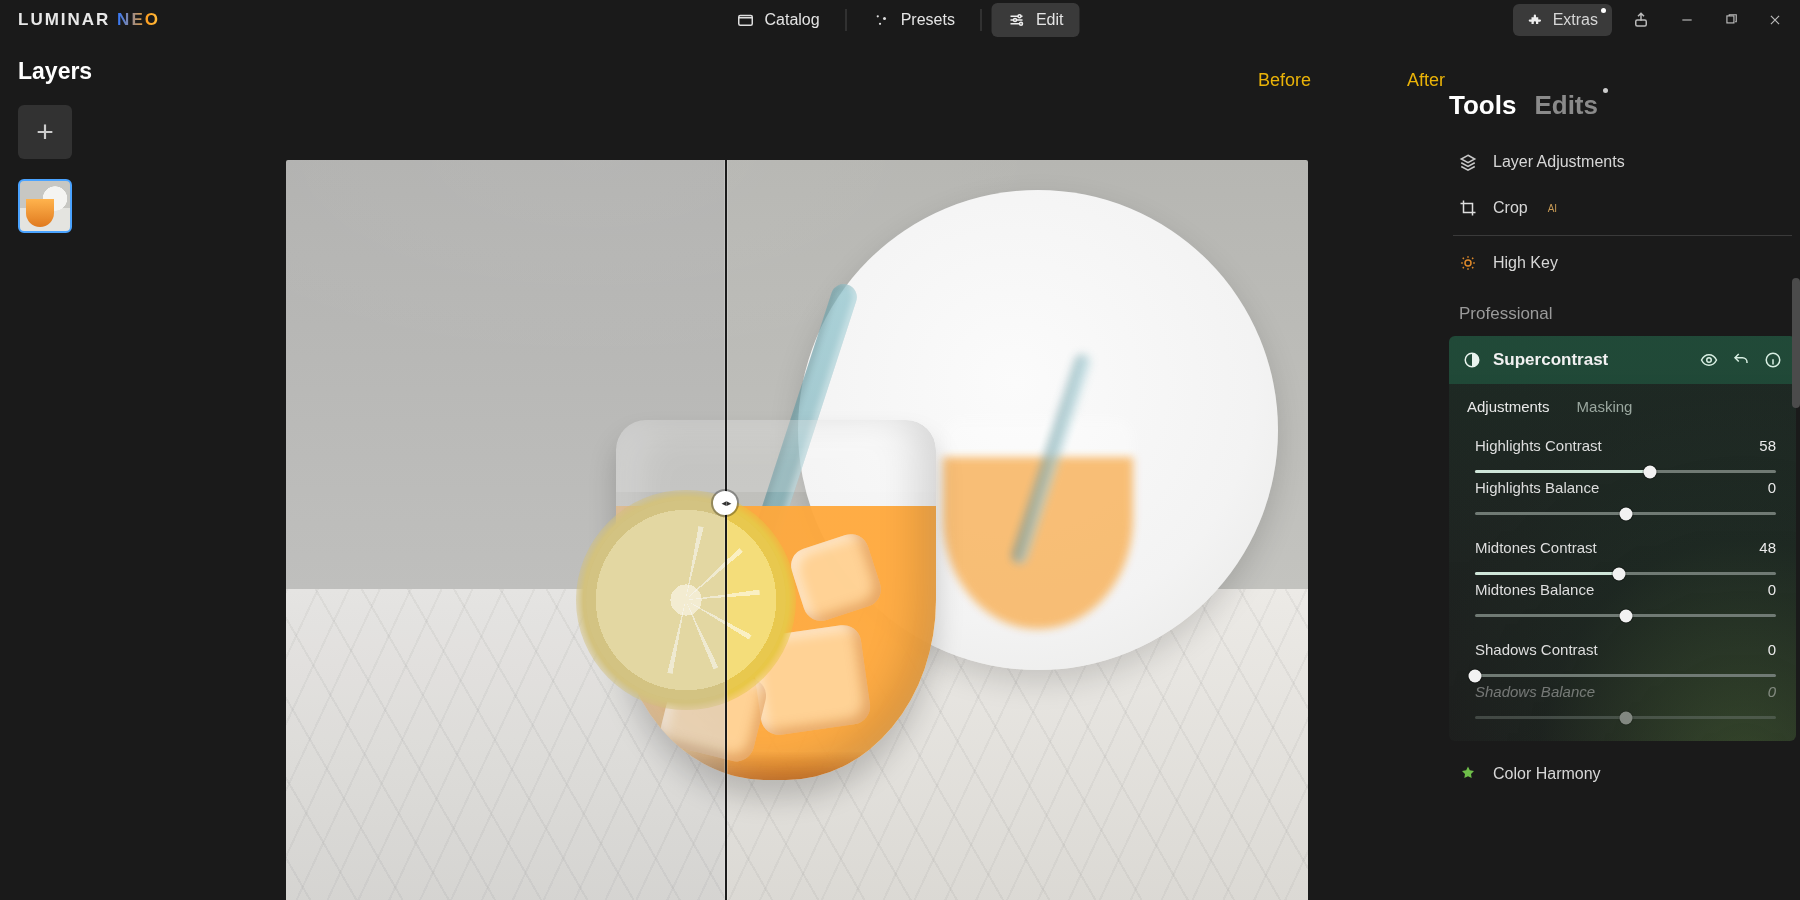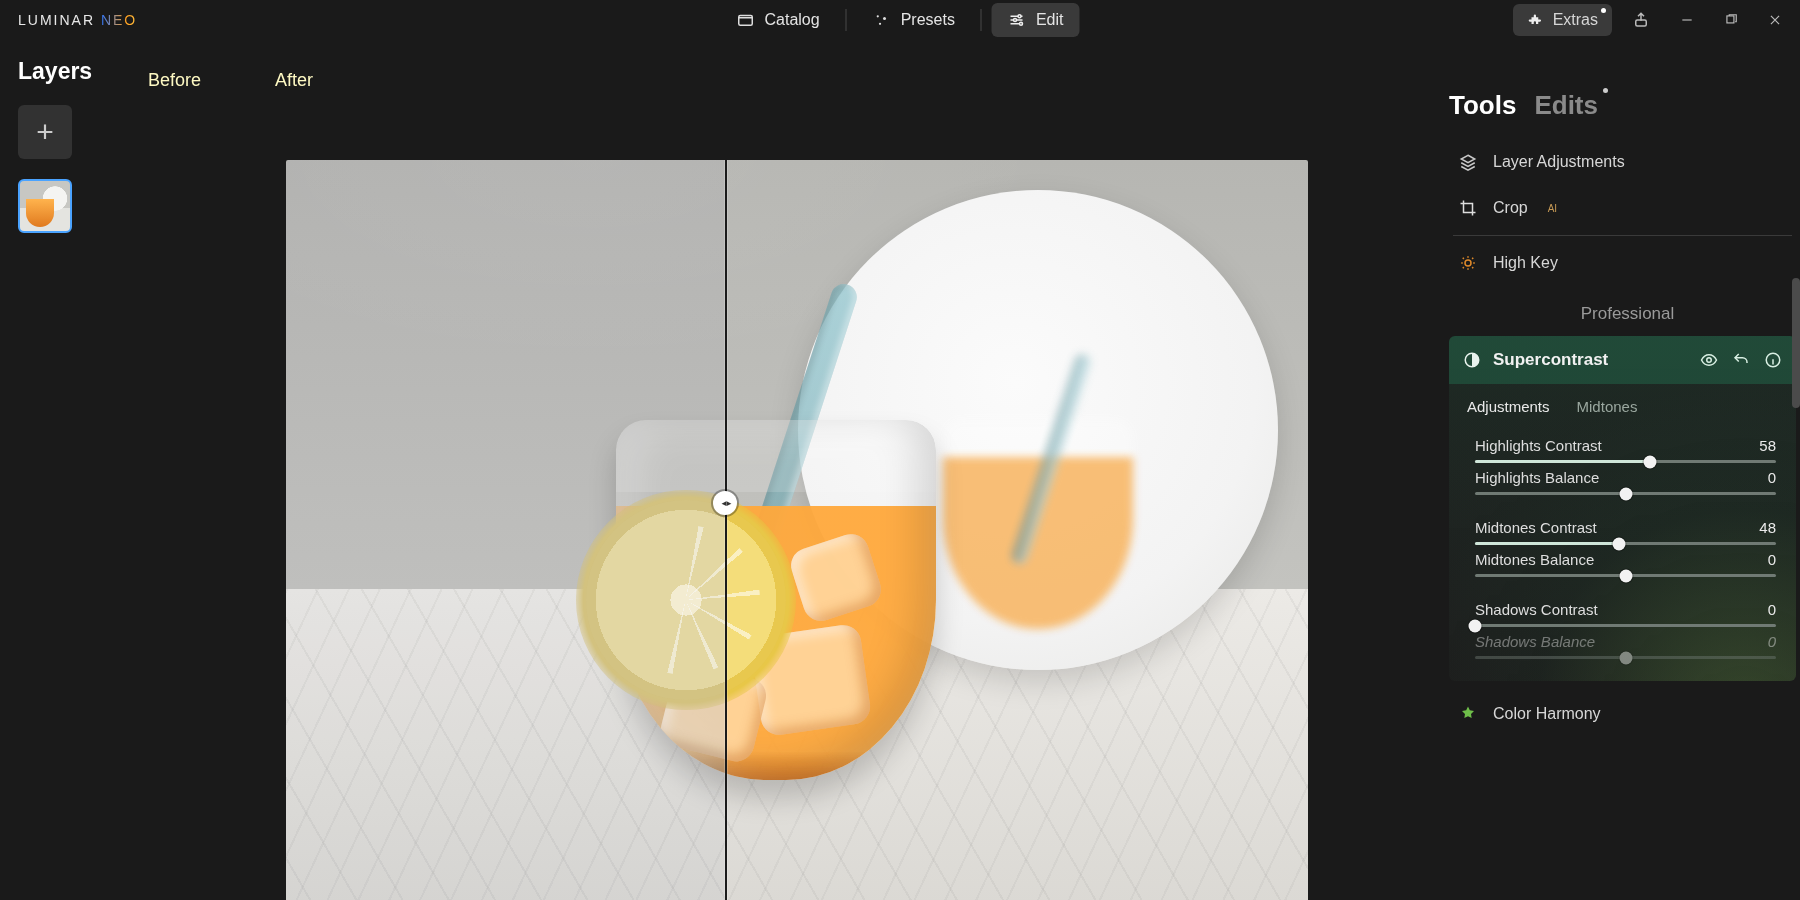--- a/index.html
+++ b/index.html
@@ -1,21 +1,21 @@
 <!DOCTYPE html>
 <html><head>
 <meta charset="utf-8">
 <style>
   * { box-sizing: border-box; margin: 0; padding: 0; font-family: "Segoe UI", Arial, sans-serif; }
   html, body { width: 1800px; height: 900px; background: #1a1a1a; color: #d6d6d6; overflow: hidden; }
   body { display: flex; flex-direction: column; }
 
   
   .topbar { height: 40px; display: flex; align-items: center; position: relative; padding: 0 10px; }
-  .logo { font-size: 14px; font-weight: 400; letter-spacing: 2px; padding-left: 8px; }
+  .logo { font-size: 17px; font-weight: 700; letter-spacing: 2px; padding-left: 8px; }
   .logo .lum { color: #e8e8e8; }
   .logo .neo { background: linear-gradient(90deg,#2f77ff 0%,#ffa020 70%,#ffc040 100%); -webkit-background-clip: text; background-clip: text; color: transparent; }
   .topnav { position: absolute; left: 50%; transform: translateX(-50%); display: flex; gap: 8px; }
   .topnav .btn { display: flex; align-items: center; gap: 10px; padding: 8px 16px; border-radius: 6px; font-size: 16px; color: #e4e4e4; cursor: pointer; }
   .topnav .btn.active { background: #3a3a3a; }
   .topnav .sep { width: 1px; background: #4a4a4a; margin: 6px 2px; }
   .toprt { margin-left: auto; display: flex; align-items: center; gap: 20px; }
   .extras { display: flex; align-items: center; gap: 8px; padding: 7px 14px; background: #3a3a3a; border-radius: 6px; font-size: 16px; cursor: pointer; position: relative; }
   .extras .dot { position: absolute; top: 4px; right: 6px; width: 5px; height: 5px; background: #fff; border-radius: 50%; }
   .winctl { display: flex; align-items: center; gap: 30px; padding-right: 8px; }
@@ -32,21 +32,21 @@
   .left .title { font-size: 23px; font-weight: 600; color: #fff; }
   .addlayer { width: 54px; height: 54px; background: #323232; border-radius: 6px; display: flex; align-items: center; justify-content: center; font-size: 30px; color: #ccc; cursor: pointer; }
   .thumb { width: 54px; height: 54px; border: 2px solid #4aa3ff; border-radius: 6px; background:
      radial-gradient(circle at 70% 35%, #f4f4f2 25%, transparent 26%),
      linear-gradient(180deg,#c7c7c3 0 55%, #e4e4e0 55% 100%);
      position: relative; overflow: hidden; cursor: pointer;}
   .thumb::after { content:""; position:absolute; left:6px; bottom:4px; width:28px; height:28px; border-radius:0 0 14px 14px; background:linear-gradient(180deg,#ffb34d,#e07a1f); }
 
   
   .center { flex: 1; position: relative; display: flex; flex-direction: column; }
-  .balabels { height: 80px; display: flex; align-items: center; justify-content: flex-start; gap: 70px; font-size: 18px; color: #fef9c3; }
+  .balabels { height: 80px; display: flex; align-items: center; justify-content: flex-end; gap: 92px; font-size: 18px; color: #eab308; }
   .balabels span:first-child { padding-right: 4px; }
   .canvaswrap { position: absolute; left: 0; right: 0; top: 120px; bottom: 0; display: flex; justify-content: center; }
   .canvas { width: 1022px; height: 780px; position: relative; overflow: hidden; border-radius: 2px; }
   
   .bg { position:absolute; inset:0;
     background:
       radial-gradient(ellipse 120% 70% at 30% 0%, rgba(255,255,255,0.05), transparent 40%),
       linear-gradient(180deg, #b6b6b2 0%, #c3c3bf 55%, #efeeec 55.3%, #e2e1de 100%);
   }
   .marble { position:absolute; left:0; right:0; top:55%; bottom:0;
@@ -101,40 +101,40 @@
 
   
   .right { width: 355px; padding: 10px 4px 0 4px; display: flex; flex-direction: column; position: relative; overflow:hidden;}
   .rtabs { display:flex; align-items:baseline; gap:18px; padding: 12px 8px 18px 0; }
   .rtabs .t { font-size: 26px; font-weight: 700; color:#fff;margin-top:28px; }
   .rtabs .t.dim { color:#8a8a8a; font-weight:600; position:relative;}
   .rtabs .t.dim .dot{ position:absolute; top:-2px; right:-10px; width:5px;height:5px;background:#ccc;border-radius:50%;}
   .toolrow { display:flex; align-items:center; gap:16px; padding: 14px 4px 14px 10px; color:#d7d7d7; font-size:16px; cursor:pointer; }
   .toolrow .ai { font-size:10px; color:#c79a55; vertical-align: super; margin-left:4px;}
   .divider { height:1px; background:#3a3a3a; margin:4px 4px; }
-  .section-label { font-size:17px; color:#9a9a9a; padding:18px 0 12px 10px;text-align:center;}
+  .section-label { font-size:17px; color:#9a9a9a; padding:18px 0 12px 10px;}
   .right .scroll { position:absolute; right:0; top:98px; bottom:0; width:8px; }
   .right .scroll .bar{ position:absolute; right:0; top:140px; width:8px; height:130px; background:#4b4b4b; border-radius:4px;}
 
   
   .toolpanel { margin:0 0 10px 0; border-radius:6px; padding-bottom:12px;
     background:
       radial-gradient(120% 120% at 85% 110%, rgba(100,150,70,0.35), rgba(30,60,40,0.18) 50%, rgba(30,30,30,0.1) 80%),
       linear-gradient(180deg, rgba(40,80,60,0.35), rgba(34,34,34,0.45));
   }
   .toolpanel .head { display:flex; align-items:center; gap:12px; padding:14px 14px; background: rgba(36,110,80,0.45); border-radius:6px 6px 0 0;}
   .toolpanel .head .name{ font-size:17px; font-weight:700; color:#f1f1f1; flex:1;}
   .toolpanel .head .acts{ display:flex; gap:14px; color:#d2e9dd;}
   .subtabs { display:flex; gap:27px; padding:14px 18px 8px 18px; font-size:15px;}
   .subtabs .on{ color:#e9e9e9; }
   .subtabs .off{ color:#9aa79f; }
   .sliders { padding: 8px 20px 0 26px; display:flex; flex-direction:column; gap:8px;}
   .slg { margin-bottom:10px;}
   .sl { position:relative; }
-  .sl .row{ display:flex; justify-content:space-between; font-size:15px; color:#dedede; padding:6px 0 6px 0;}
+  .sl .row{ display:flex; justify-content:space-between; font-size:15px; color:#dedede; padding:6px 0 16px 0;}
   .sl .row .val{ color:#eaeaea;}
   .sl.dim .row, .sl.dim .track{ opacity:0.45;font-style:italic;}
   .track { position:relative; height:3px; background:#707a74; border-radius:2px; }
   .track .fill{ position:absolute; left:0; top:0; bottom:0; background:#cfe6d9; border-radius:2px;}
   .track .fill.center{ left:50%; width:0;}
   .track .knob{ position:absolute; top:50%; transform:translate(-50%,-50%); width:13px; height:13px; border-radius:50%; background:#f2f2f2; box-shadow:0 0 0 1px rgba(0,0,0,0.3);}   
 
   svg { display:block; }
 </style>
 </head>
@@ -326,21 +326,21 @@
               <svg viewBox="0 0 24 24" width="20" height="20" fill="none" stroke="#d9efe3" stroke-width="2">
                 <circle cx="12" cy="12" r="9"></circle>
                 <path d="M12 8h.01M11 12h1v5h1"></path>
               </svg>
             </span>
         </span>
       </div>
 
       <div class="subtabs">
         <span class="on">Adjustments</span>
-        <span class="off">Midtones</span>
+        <span class="off">Masking</span>
       </div>
 
       <div class="sliders">
         <div class="slg">
           <div class="sl">
             <div class="row">
                 <span>Highlights Contrast</span>
                 <span class="val">58</span>
               </div>
             <div class="track">

